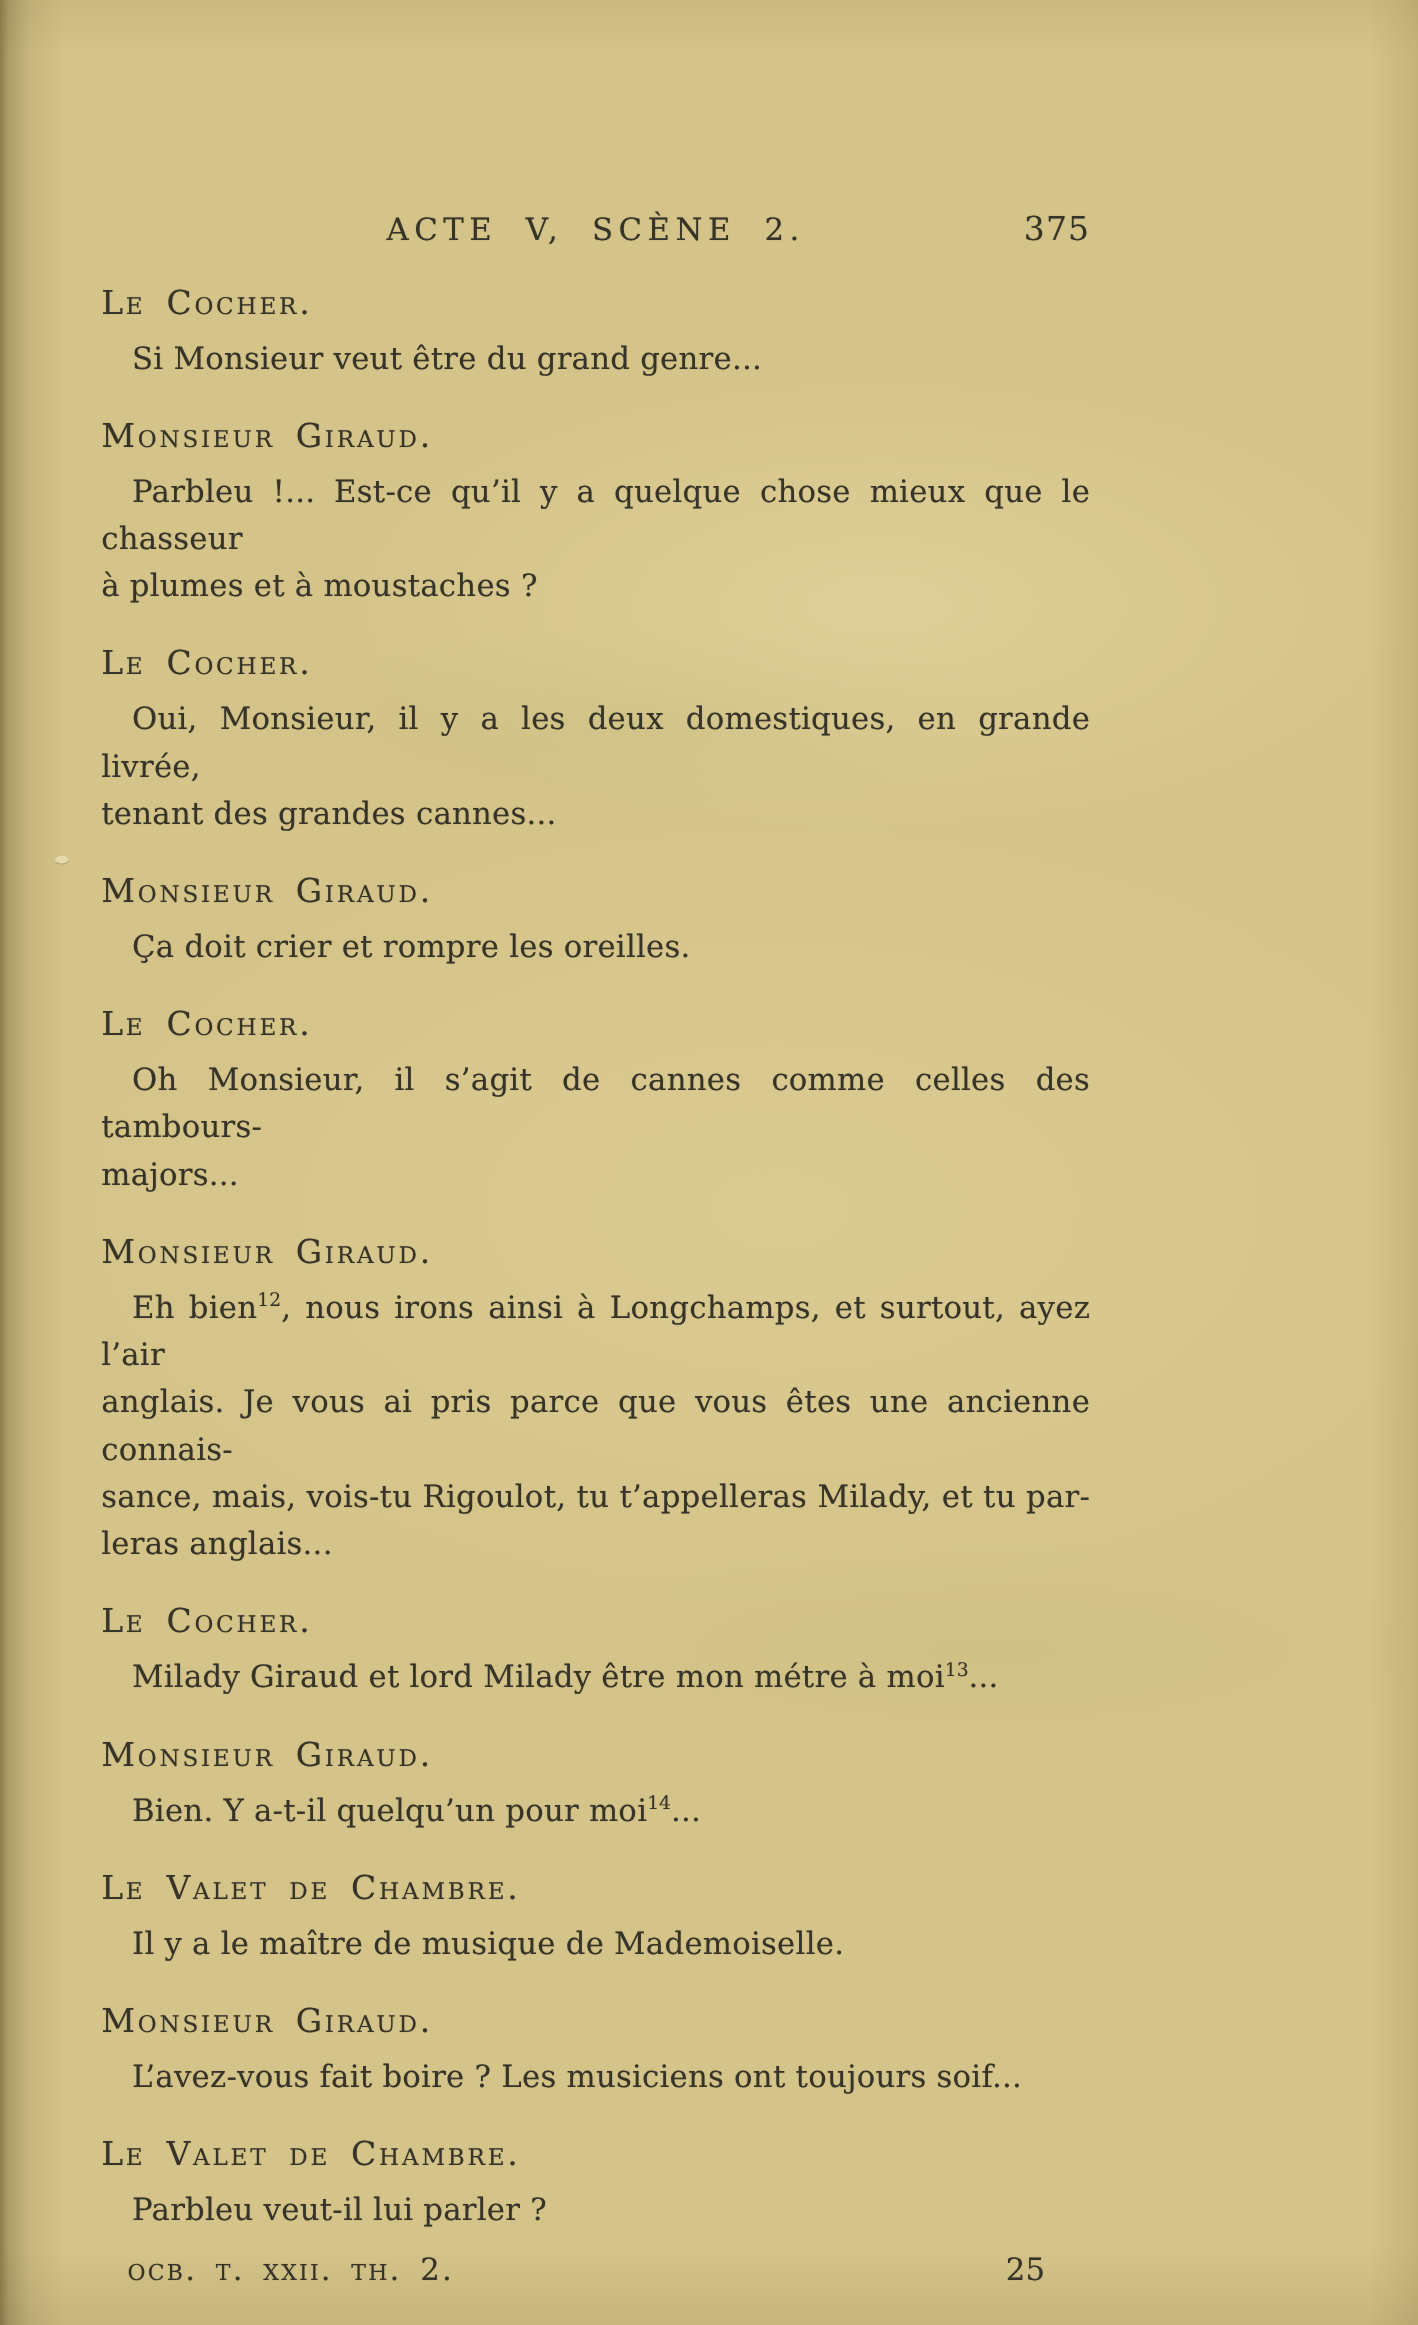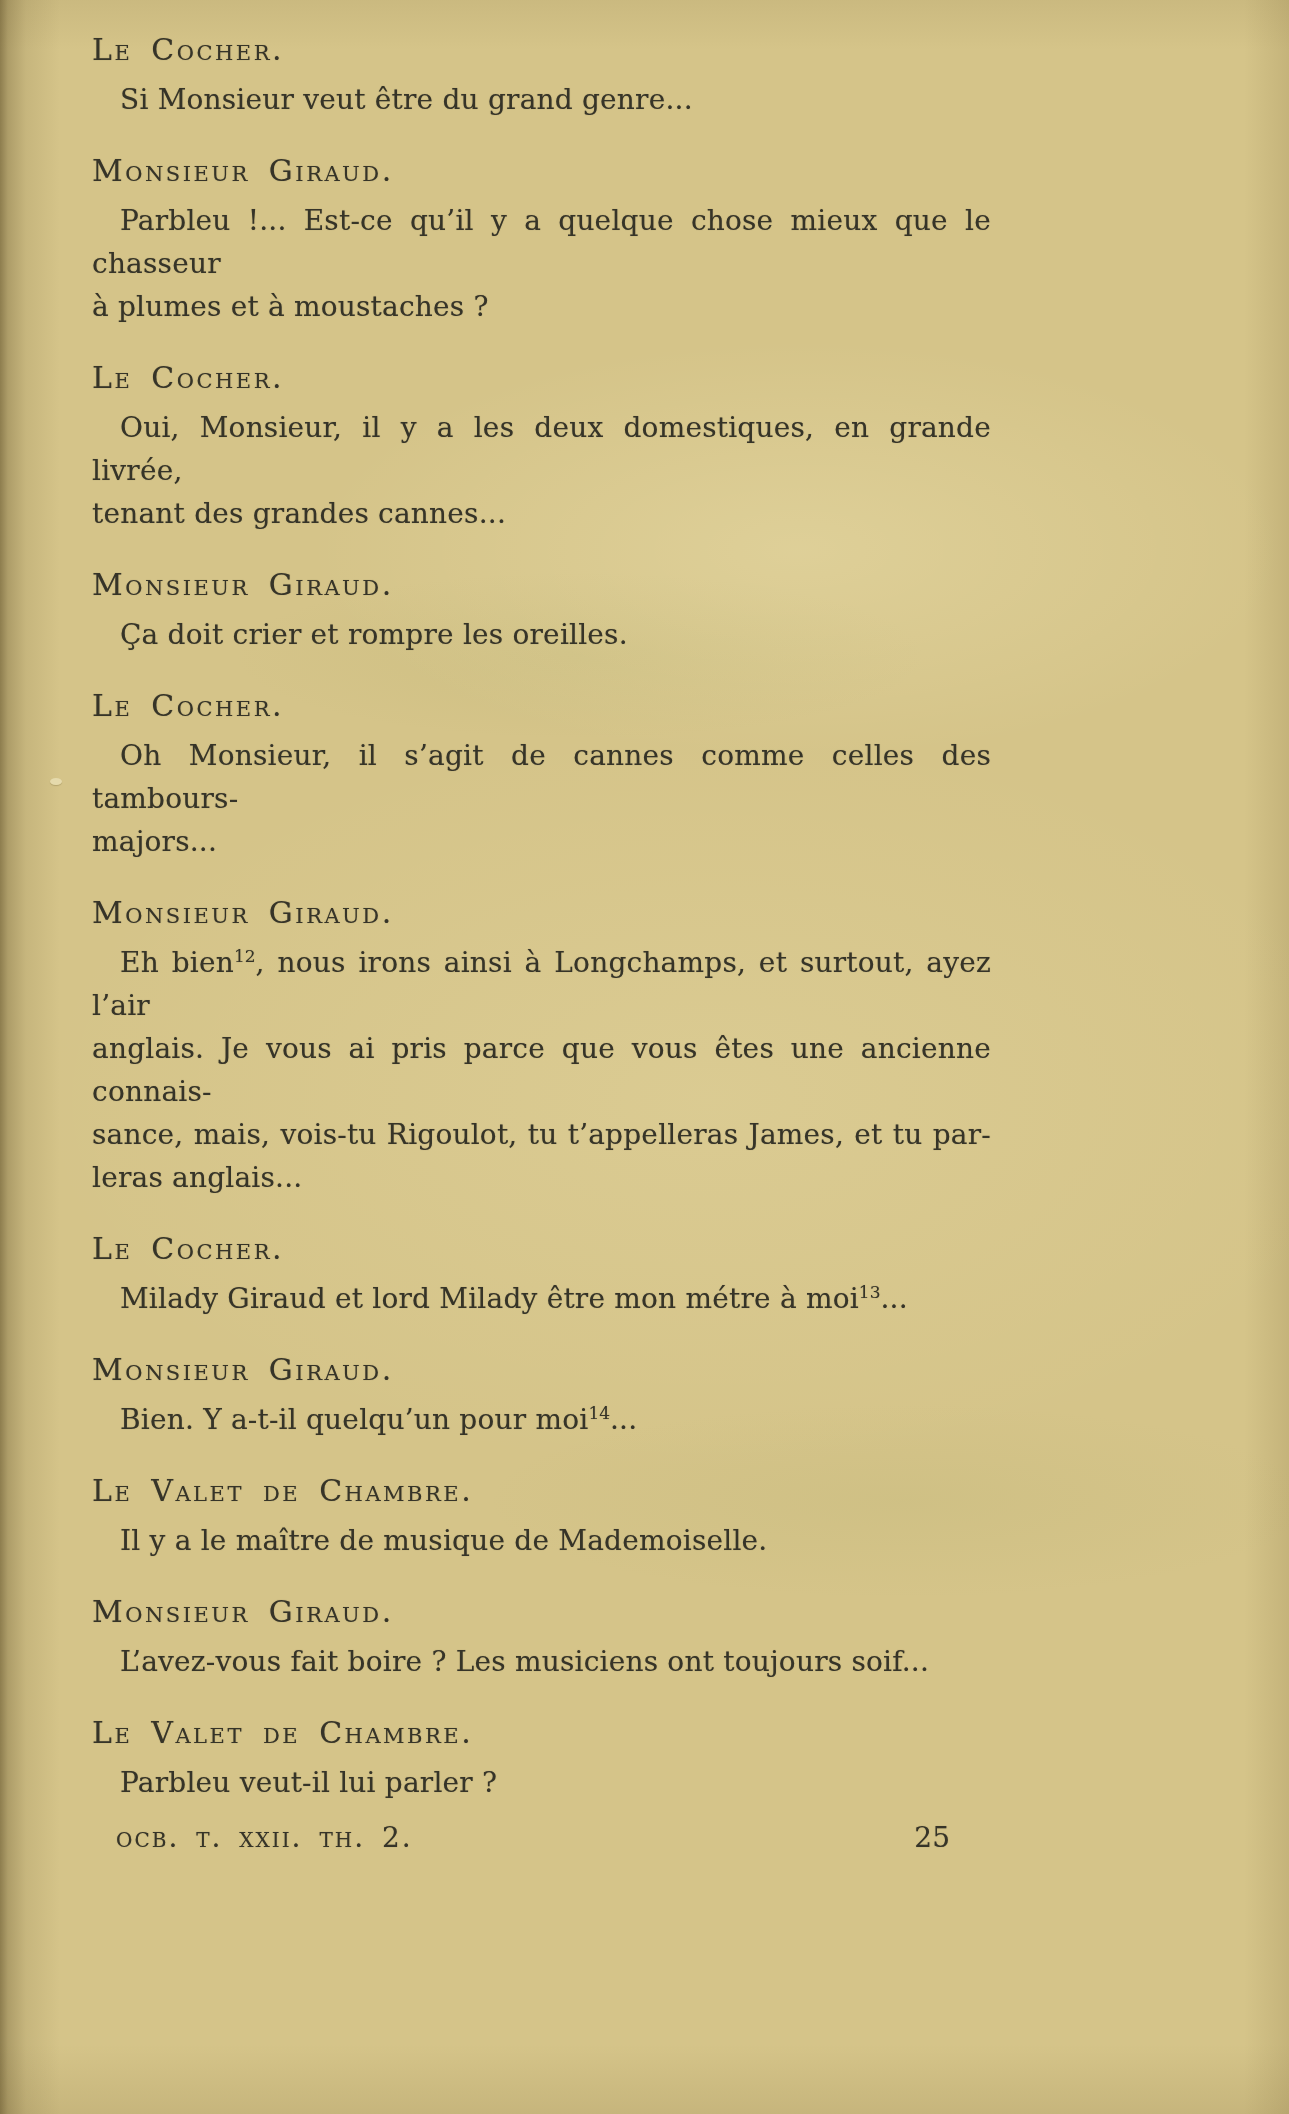--- a/index.html
+++ b/index.html
@@ -95,20 +95,24 @@
   }
 </style>
 </head>
 <body>
 
 <div class="paper">
   <div class="speck"></div>
 
   <div class="content">
 
+    <div class="pg-header">
+      <div class="pg-title">ACTE V, SCÈNE 2.</div>
+      <div class="pg-num">375</div>
+    </div>
 
     <div class="entry">
       <div class="speaker">Le Cocher.</div>
       <div class="line indent">Si Monsieur veut être du grand genre...</div>
     </div>
 
     <div class="entry">
       <div class="speaker">Monsieur Giraud.</div>
       <div class="line indent jl">Parbleu !... Est-ce qu’il y a quelque chose mieux que le chasseur</div>
       <div class="line">à plumes et à moustaches ?</div>
@@ -128,21 +132,21 @@
     <div class="entry">
       <div class="speaker">Le Cocher.</div>
       <div class="line indent jl">Oh Monsieur, il s’agit de cannes comme celles des tambours-</div>
       <div class="line">majors...</div>
     </div>
 
     <div class="entry">
       <div class="speaker">Monsieur Giraud.</div>
       <div class="line indent jl"><span>Eh bien</span><sup class="fn">12</sup><span>, nous irons ainsi à Longchamps, et surtout, ayez l’air</span></div>
       <div class="line jl">anglais. Je vous ai pris parce que vous êtes une ancienne connais-</div>
-      <div class="line jl">sance, mais, vois-tu Rigoulot, tu t’appelleras James, et tu par-</div>
+      <div class="line jl">sance, mais, vois-tu Rigoulot, tu t’appelleras Milady, et tu par-</div>
       <div class="line">leras anglais...</div>
     </div>
 
     <div class="entry">
       <div class="speaker">Le Cocher.</div>
       <div class="line indent"><span>Milady Giraud et lord Milady être mon métre à moi</span><sup class="fn">13</sup><span>...</span></div>
     </div>
 
     <div class="entry">
       <div class="speaker">Monsieur Giraud.</div>

